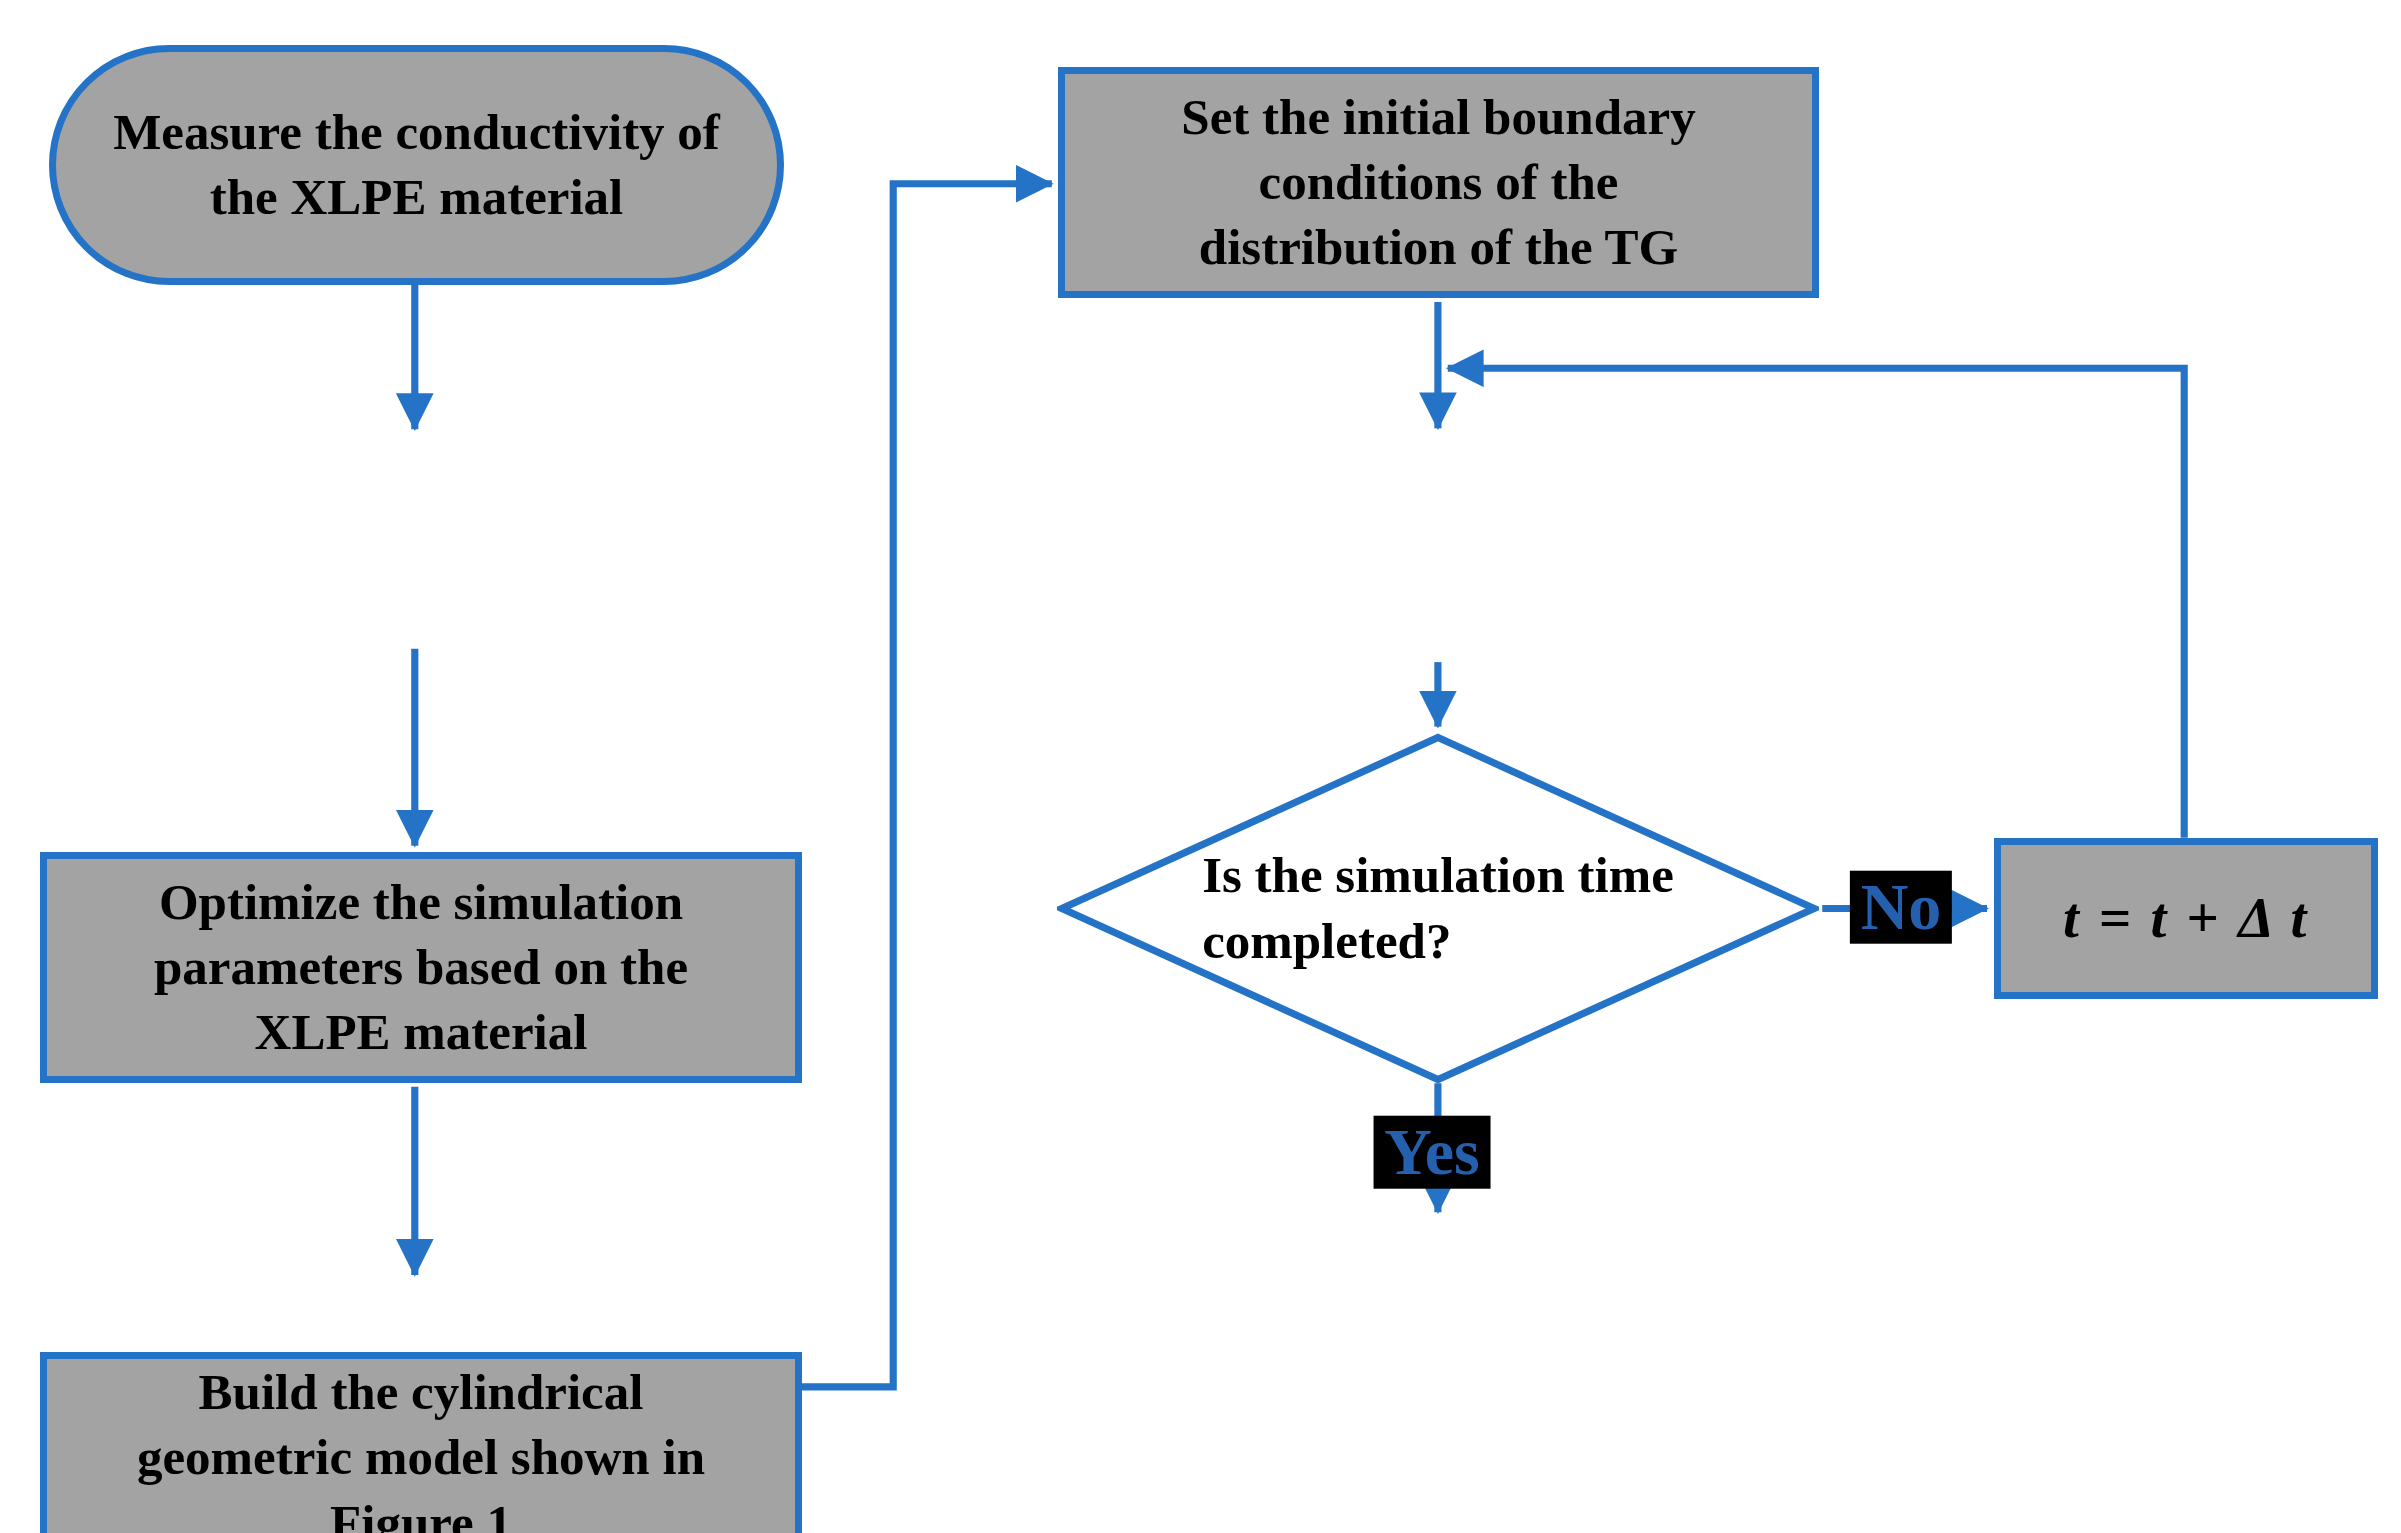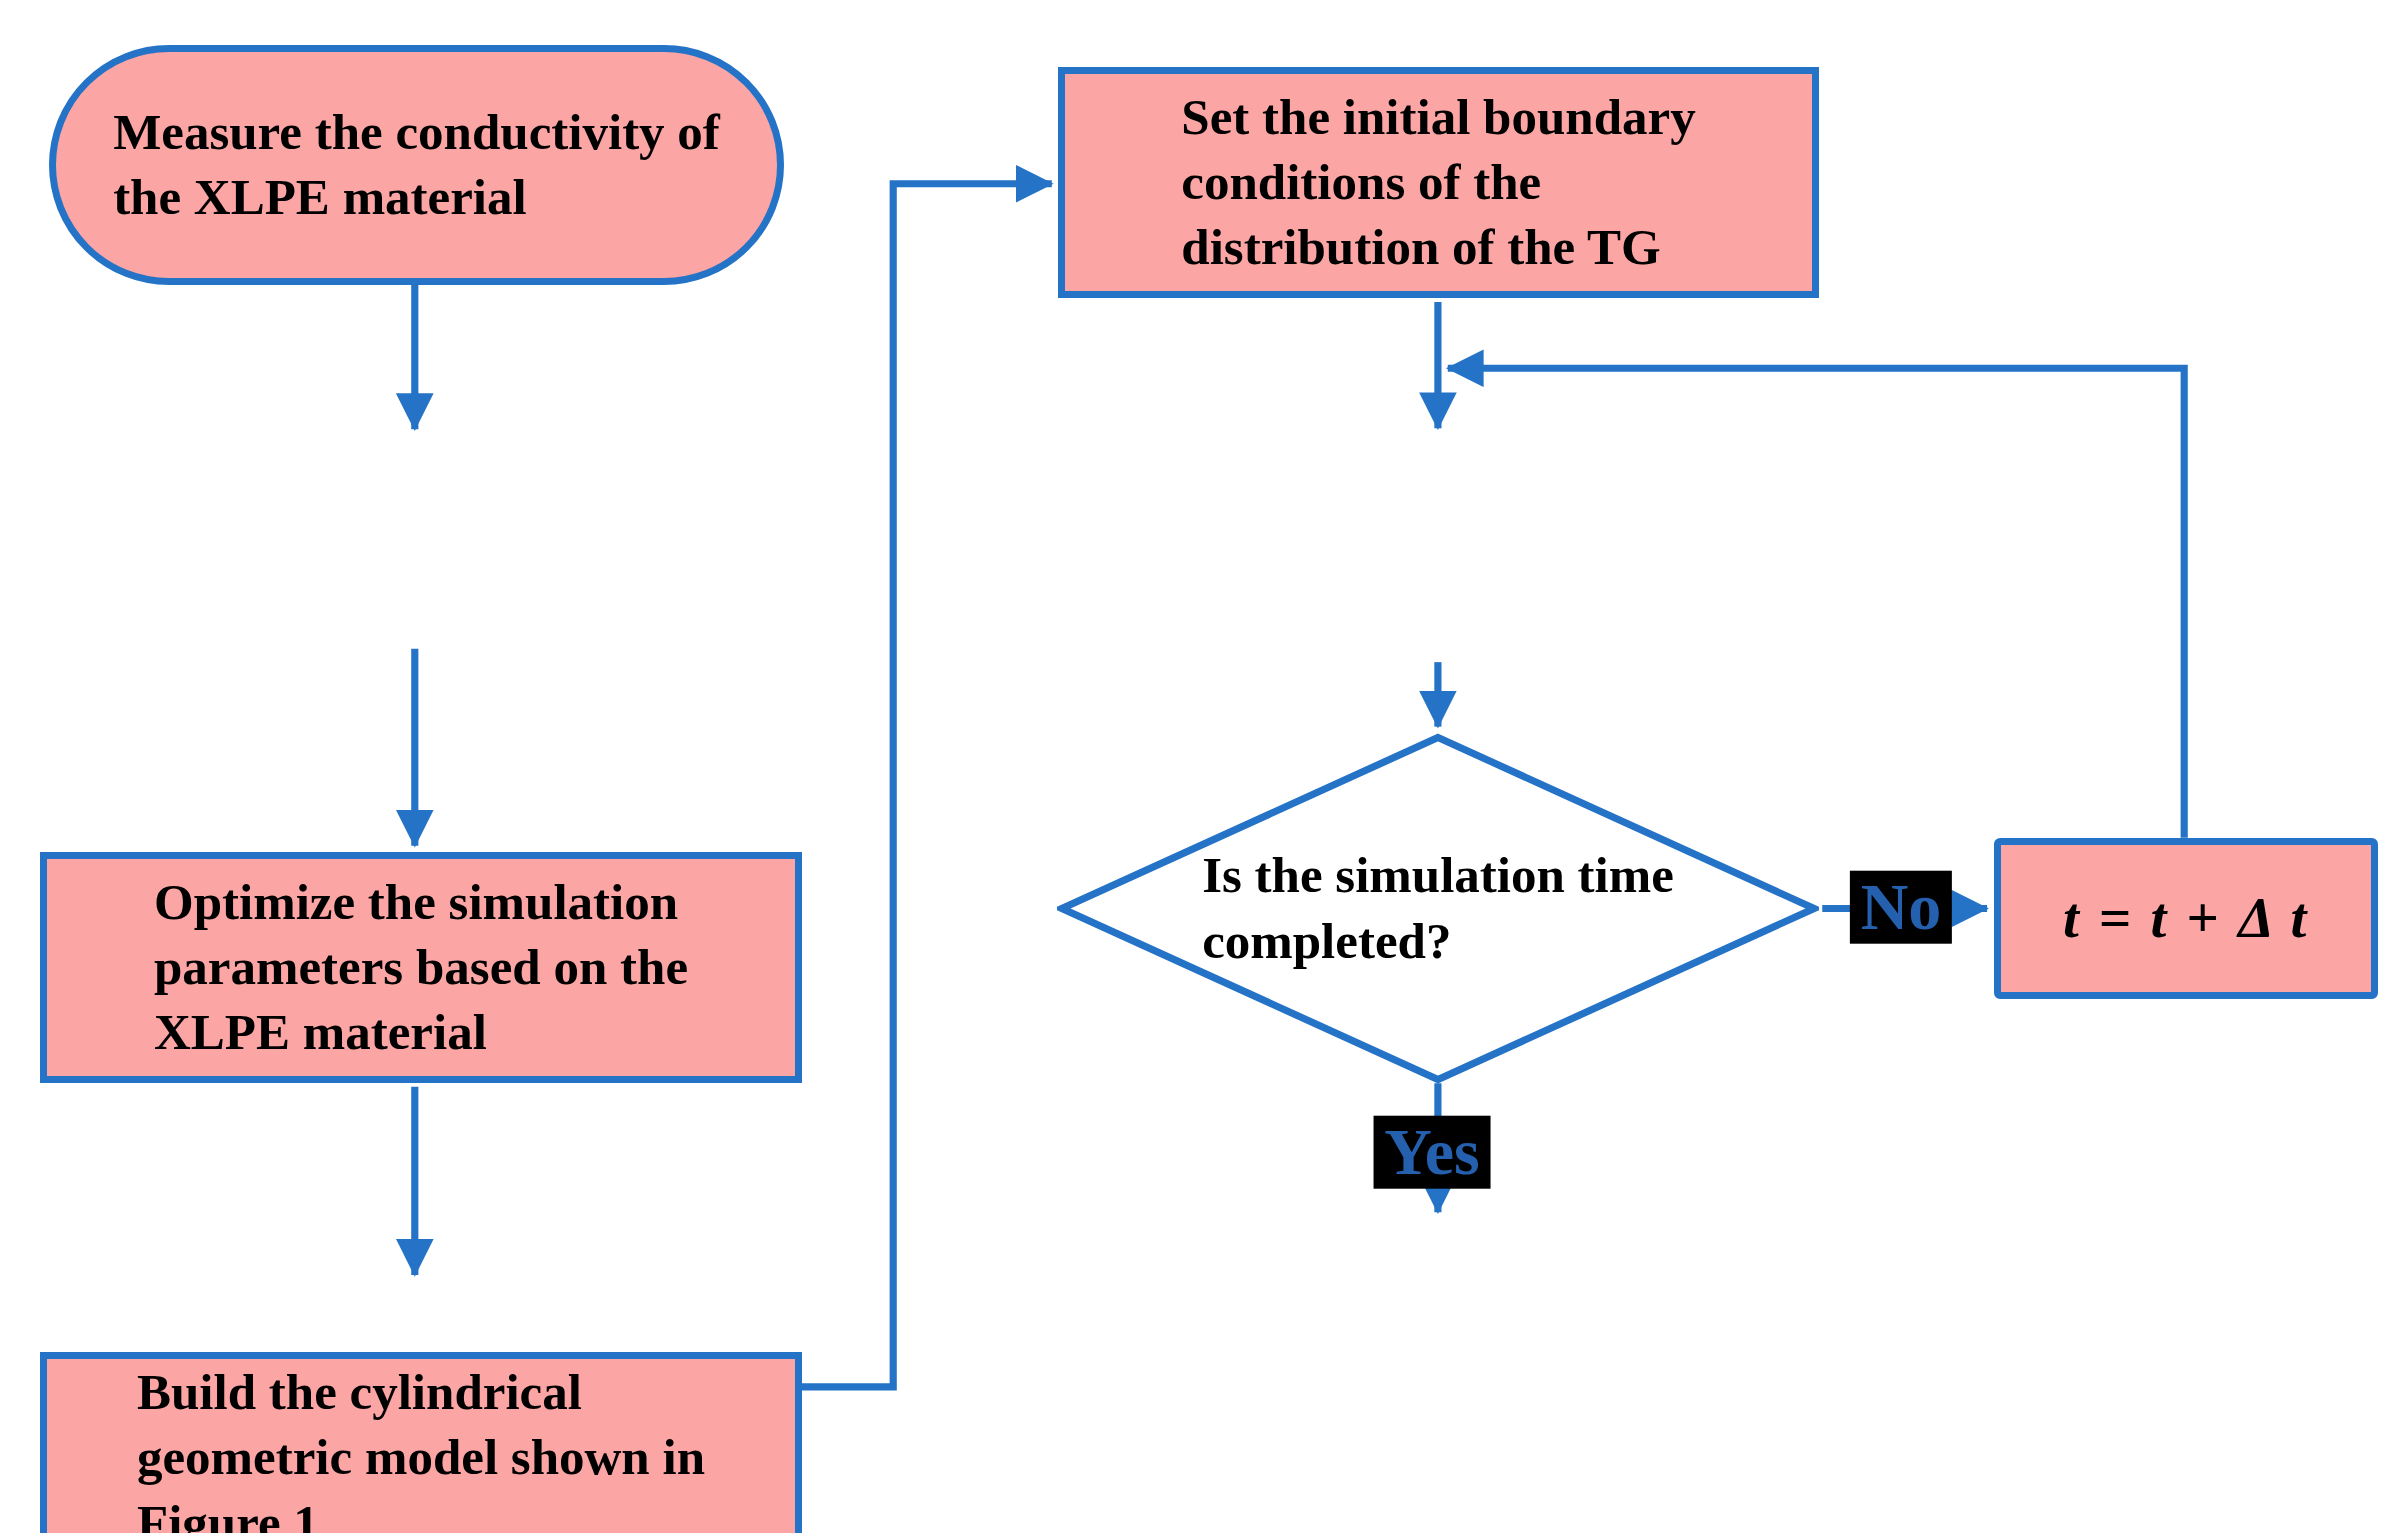--- a/index.html
+++ b/index.html
@@ -27,25 +27,25 @@
     stroke-width: 8;
   }
   #arrowhead path {
     fill: var(--accent);
     stroke: none;
   }
   .node {
     position: absolute;
     box-sizing: border-box;
     border: 7.2px solid var(--accent);
-    background: #fca5a5;
+    background: #a3a3a3;
     display: flex;
     align-items: center;
     justify-content: center;
-    text-align: left;
+    text-align: center;
   }
   .node-text {
     white-space: pre-line;
     font-weight: bold;
     color: var(--text);
     font-size: 51px;
     line-height: 1.28;
     padding: 0 9px;
   }
   .stadium { border-radius: 125px; }
@@ -137,21 +137,21 @@
   <div class="diamond-wrap" style="left:1057px; top:733px; width:762px; height:351px;">
     <svg viewBox="0 0 850 392" xmlns="http://www.w3.org/2000/svg">
       <polygon points="425,5 845,196 425,387 5,196"></polygon>
     </svg>
     <div class="diamond-text">
       <span class="node-text">Is the simulation time
 completed?</span>
     </div>
   </div>
 
-  <div class="node" style="left:1994px; top:838px; width:384px; height:161px;border-radius:6px;">
+  <div class="node" style="left:1994px; top:838px; width:384px; height:161px;">
     <span class="node-text eq-text">t = t + Δ t</span>
   </div>
 
 
   <div class="edge-label" style="left:1901px; top:907px;">No</div>
   <div class="edge-label" style="left:1432px; top:1152px;">Yes</div>
 
 </div>
 
 

